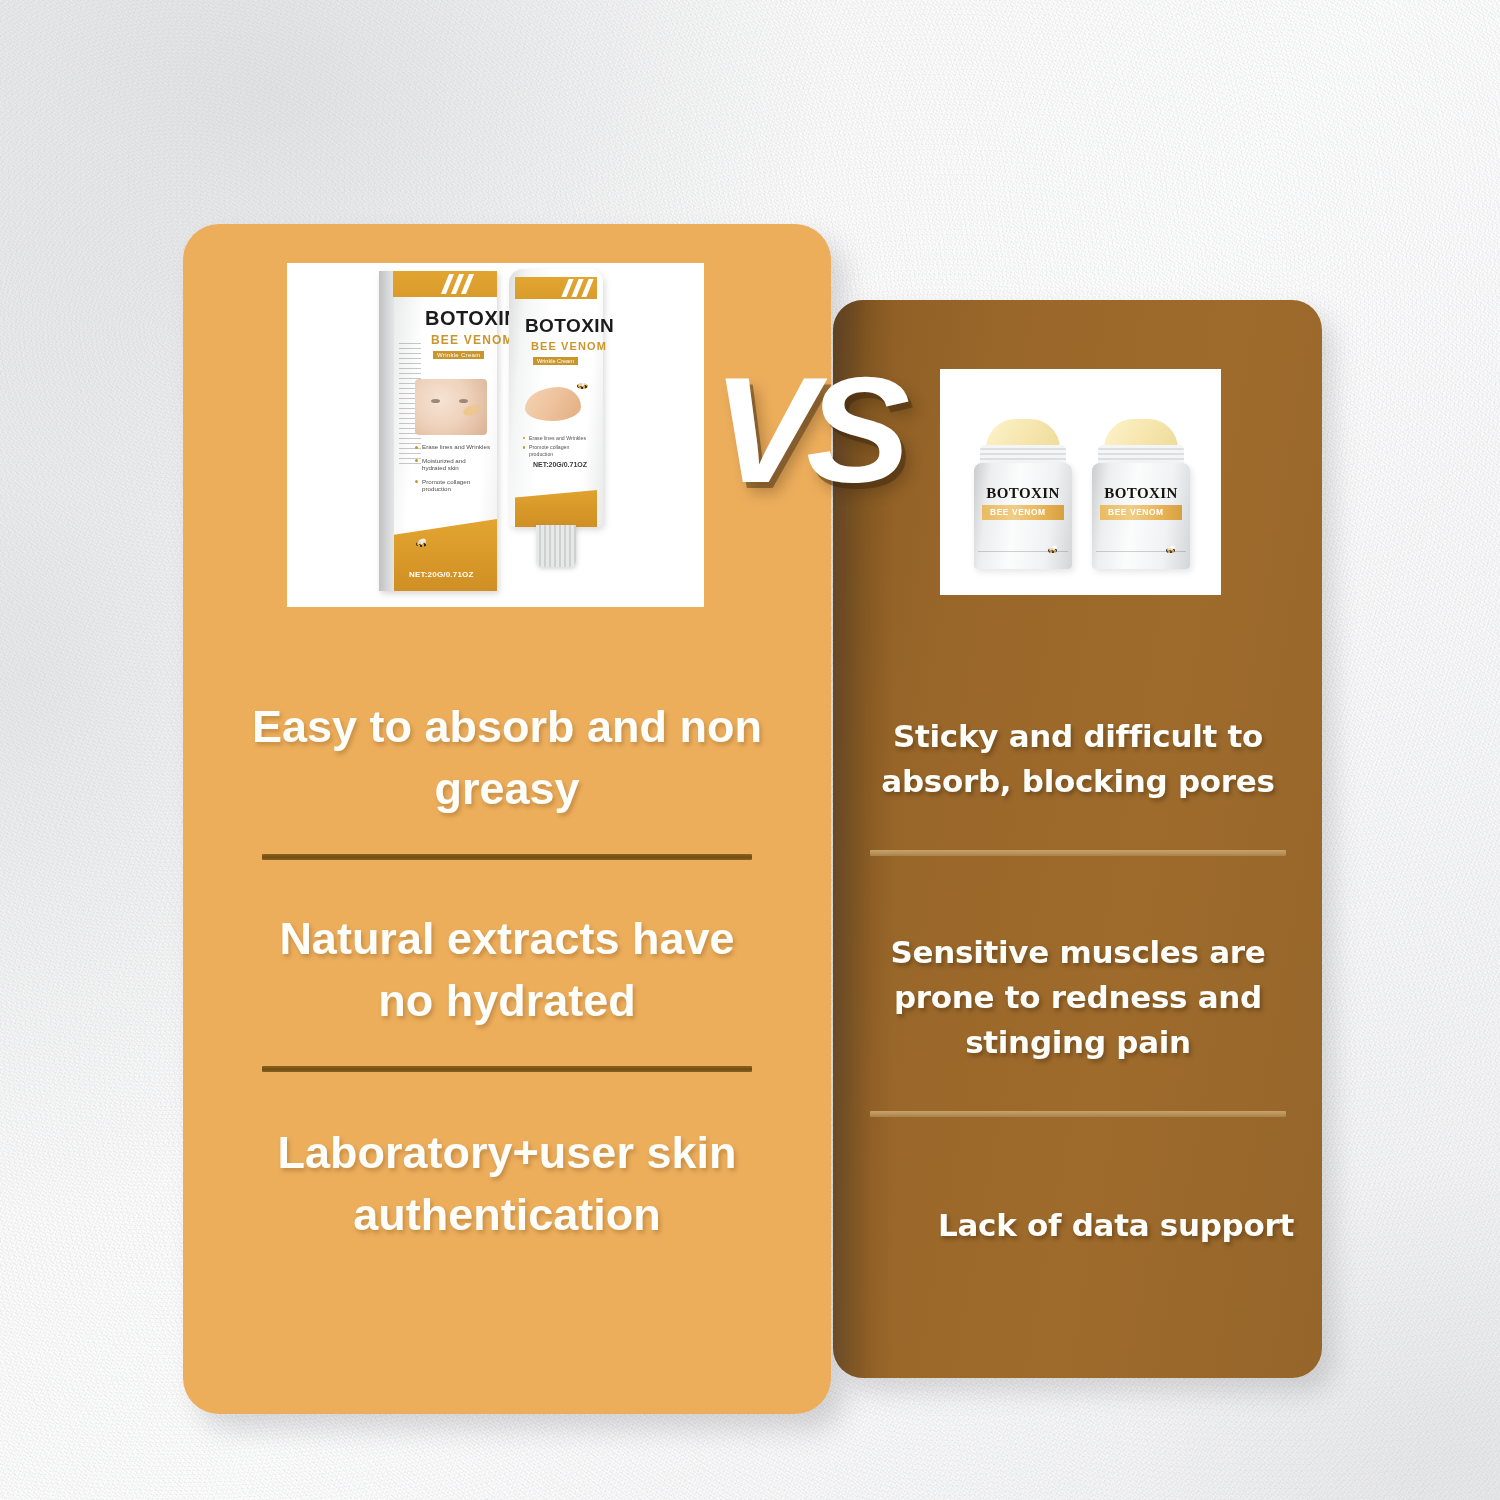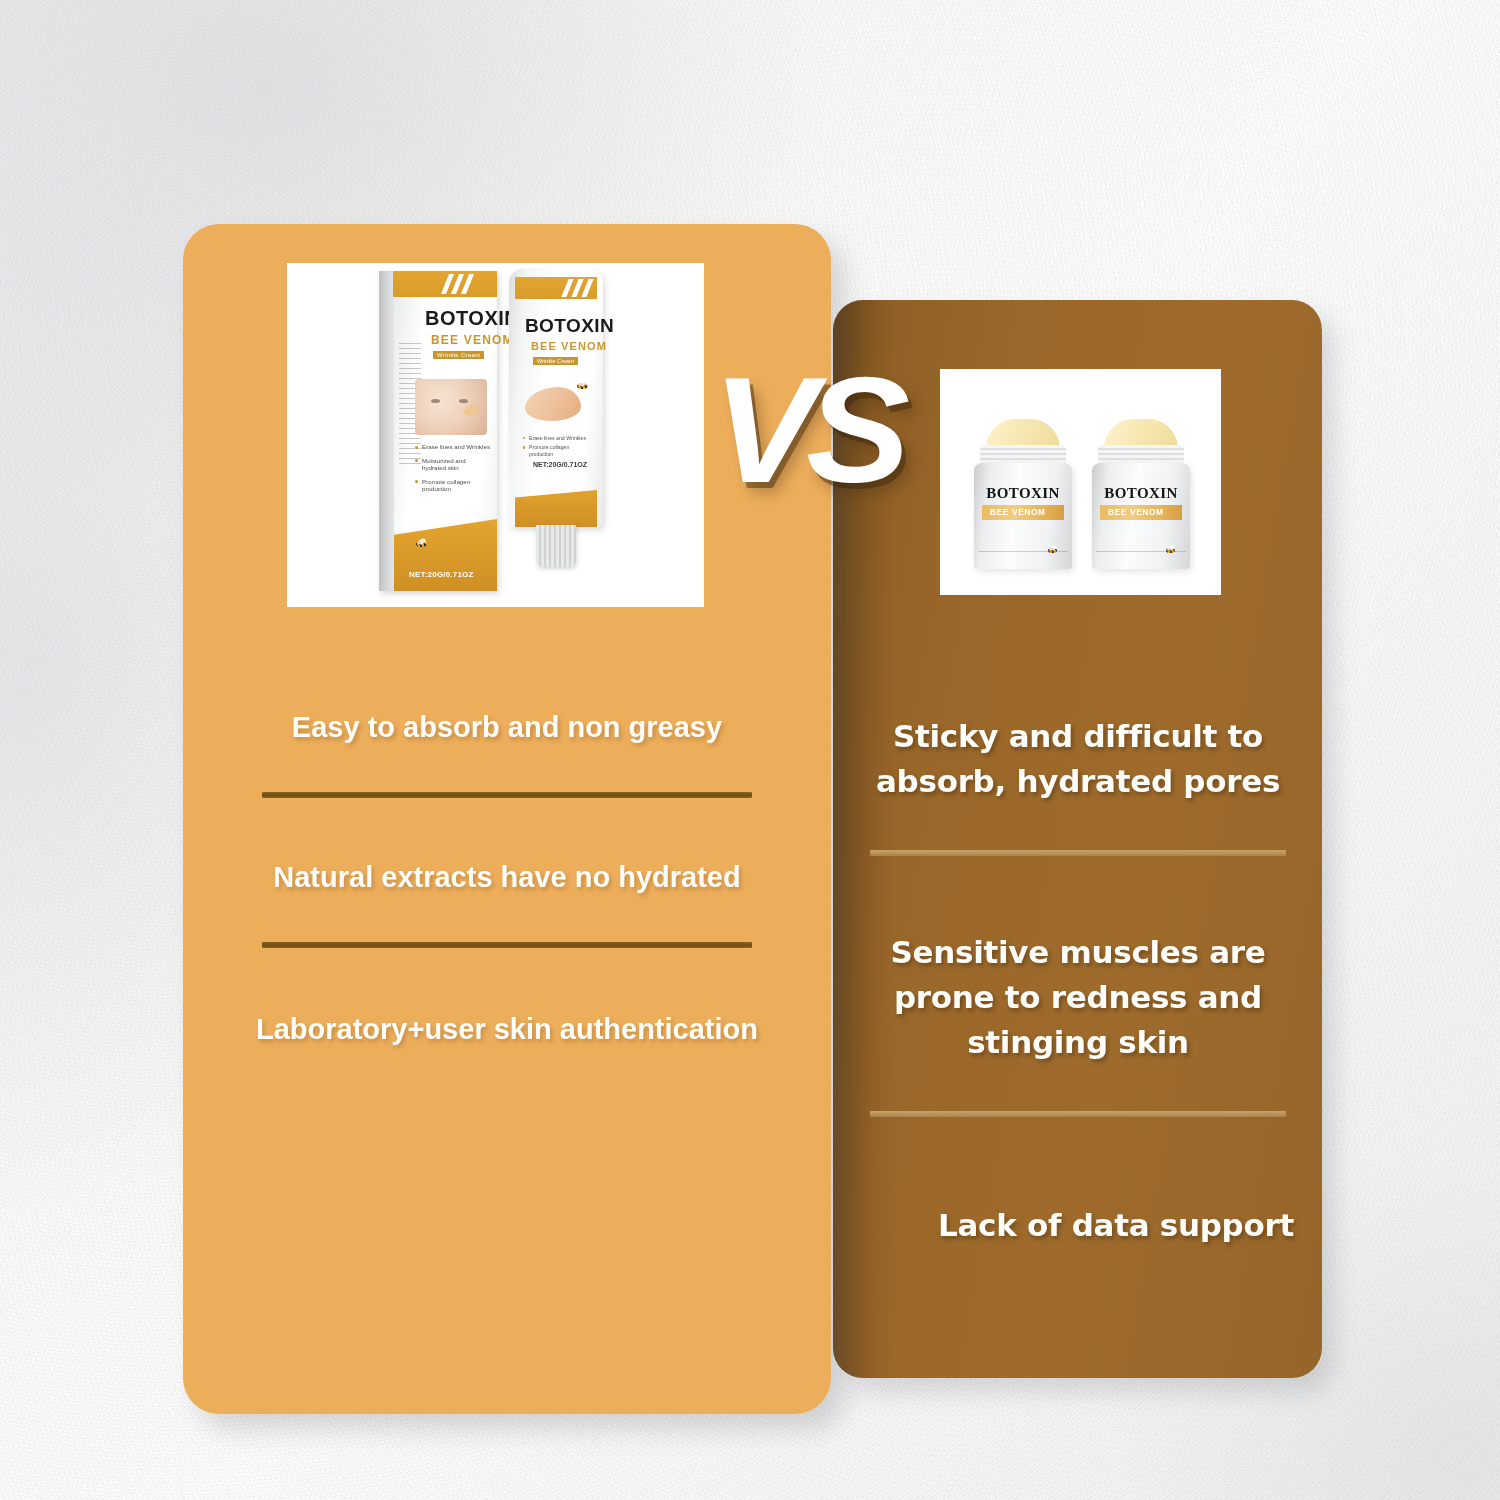--- a/index.html
+++ b/index.html
@@ -437,21 +437,21 @@
   .feature {
     box-sizing: border-box;
     text-align: center;
   }
   .feature-text {
     color: #fdfdfa;
     font-weight: bold;
     margin: 0;
   }
   .list-good .feature-text {
-    font-size: 29px;
+    font-size: 45px;
     line-height: 62px;
     text-shadow: 2px 3px 4px rgba(120,78,20,0.35);
   }
   .list-bad .feature-text {
     font-family: "DejaVu Sans", "Liberation Sans", sans-serif;
     font-size: 31px;
     line-height: 45px;
     letter-spacing: -0.3px;
     text-shadow: 2px 3px 4px rgba(55,33,8,0.40);
   }
@@ -592,25 +592,25 @@
       <p class="feature-text">Natural extracts have no hydrated</p>
     </div>
     <div class="divider"></div>
     <div class="feature f2">
       <p class="feature-text">Laboratory+user skin authentication</p>
     </div>
   </div>
 
   <div class="feature-list list-bad">
     <div class="feature f0">
-      <p class="feature-text">Sticky and difficult to absorb, hydrated pores</p>
+      <p class="feature-text">Sticky and difficult to absorb, blocking pores</p>
     </div>
     <div class="divider"></div>
     <div class="feature f1">
-      <p class="feature-text">Sensitive muscles are prone to redness and stinging skin</p>
+      <p class="feature-text">Sensitive muscles are prone to redness and stinging pain</p>
     </div>
     <div class="divider"></div>
     <div class="feature f2">
       <p class="feature-text">Lack of data support</p>
     </div>
   </div>
 
 </div>
 
 </body></html>

